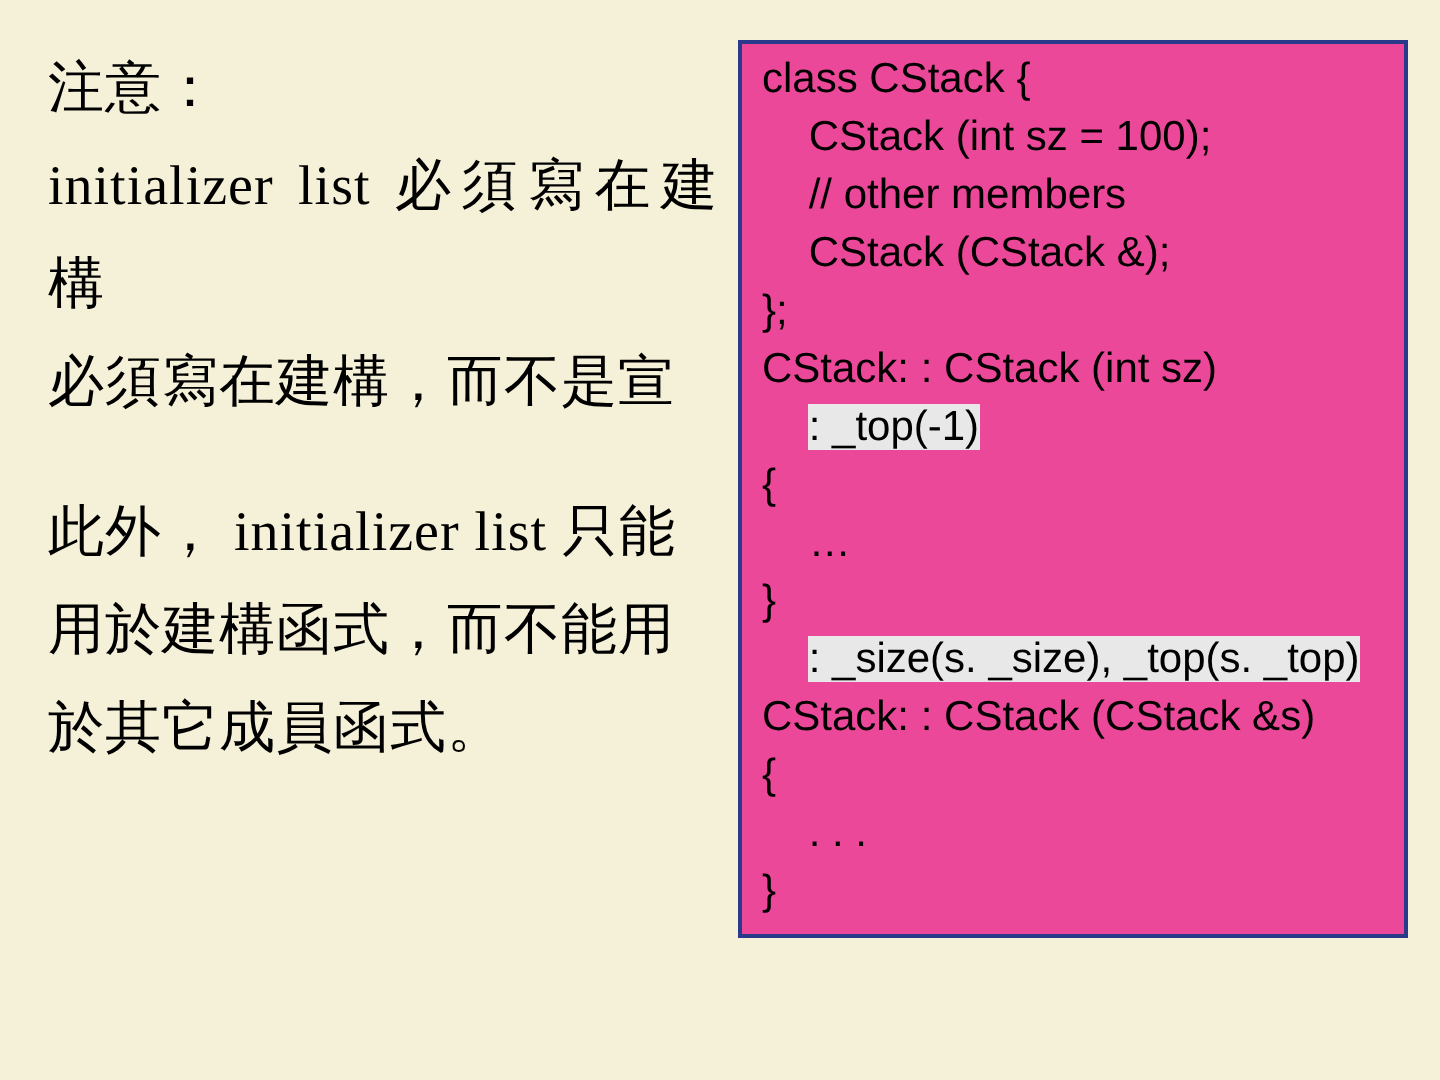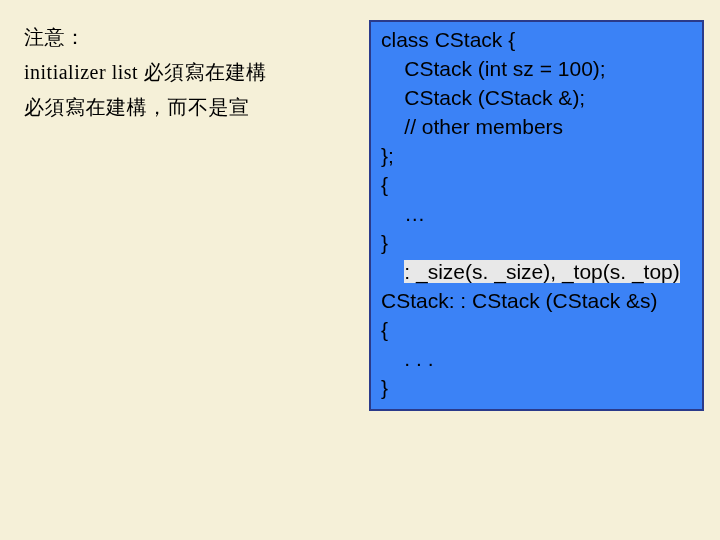--- a/index.html
+++ b/index.html
@@ -21,31 +21,31 @@
   .left-col {
     width: 345px;
     padding-right: 10px;
     box-sizing: border-box;
   }
   .right-col {
     flex: 1;
     box-sizing: border-box;
   }
   .para {
-    font-size: 20px;
+    font-size: 28px;
     line-height: 1.75;
     color: #000;
     margin: 0 0 26px 0;
     text-align: justify;
     text-justify: inter-ideograph;
     letter-spacing: 0.5px;
   }
   .code-box {
     border: 2px solid #2a3a8a;
-    background: #3b82f6;
+    background: #ec4899;
     padding: 4px 10px 6px 10px;
     font-family: Arial, sans-serif;
     font-size: 21px;
     line-height: 1.38;
     color: #000;
     box-sizing: border-box;
   }
   .code-line { white-space: pre; }
   .hl {
     background: #e8e8e8;
@@ -54,29 +54,36 @@
 </head>
 <body>
 
 <div class="slide">
   <div class="left-col">
     <p class="para">
       <span>注意：</span><br>
       <span>initializer list 必須寫在建構</span><br>
       <span>必須寫在建構，而不是宣</span><br>
     </p>
+    <p class="para">
+      <span>此外， initializer list 只能</span><br>
+      <span>用於建構函式，而不能用</span><br>
+      <span>於其它成員函式。</span>
+    </p>
   </div>
   <div class="right-col">
     <div class="code-box">
       <div class="code-line">class CStack {</div>
       <div class="code-line">    CStack (int sz = 100);</div>
+      <div class="code-line">    // other members</div>
       <div class="code-line">    CStack (CStack &amp;);</div>
-      <div class="code-line">    // other members</div>
       <div class="code-line">};</div>
       <div class="code-line"></div>
+      <div class="code-line">CStack: : CStack (int sz)</div>
+      <div class="code-line"><span>    </span><span class="hl">: _top(-1)</span></div>
       <div class="code-line">{</div>
       <div class="code-line">    …</div>
       <div class="code-line">}</div>
       <div class="code-line"><span>    </span><span class="hl">: _size(s. _size), _top(s. _top)</span></div>
       <div class="code-line">CStack: : CStack (CStack &amp;s)</div>
       <div class="code-line">{</div>
       <div class="code-line">    . . .</div>
       <div class="code-line">}</div>
     </div>
   </div>

